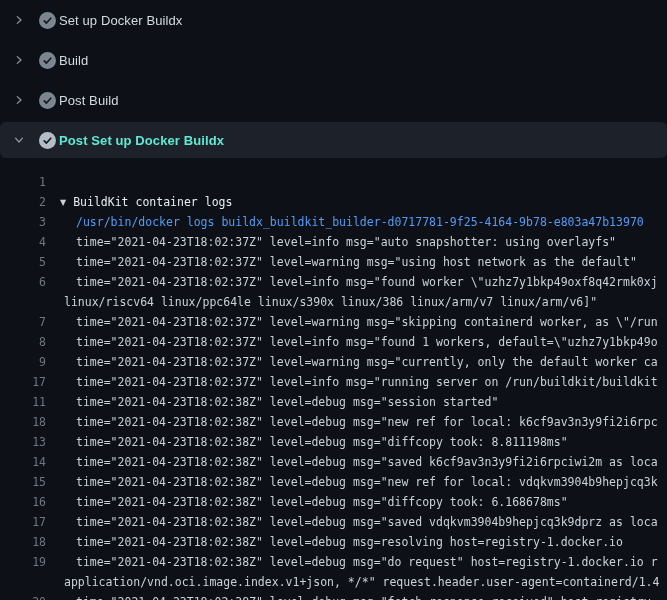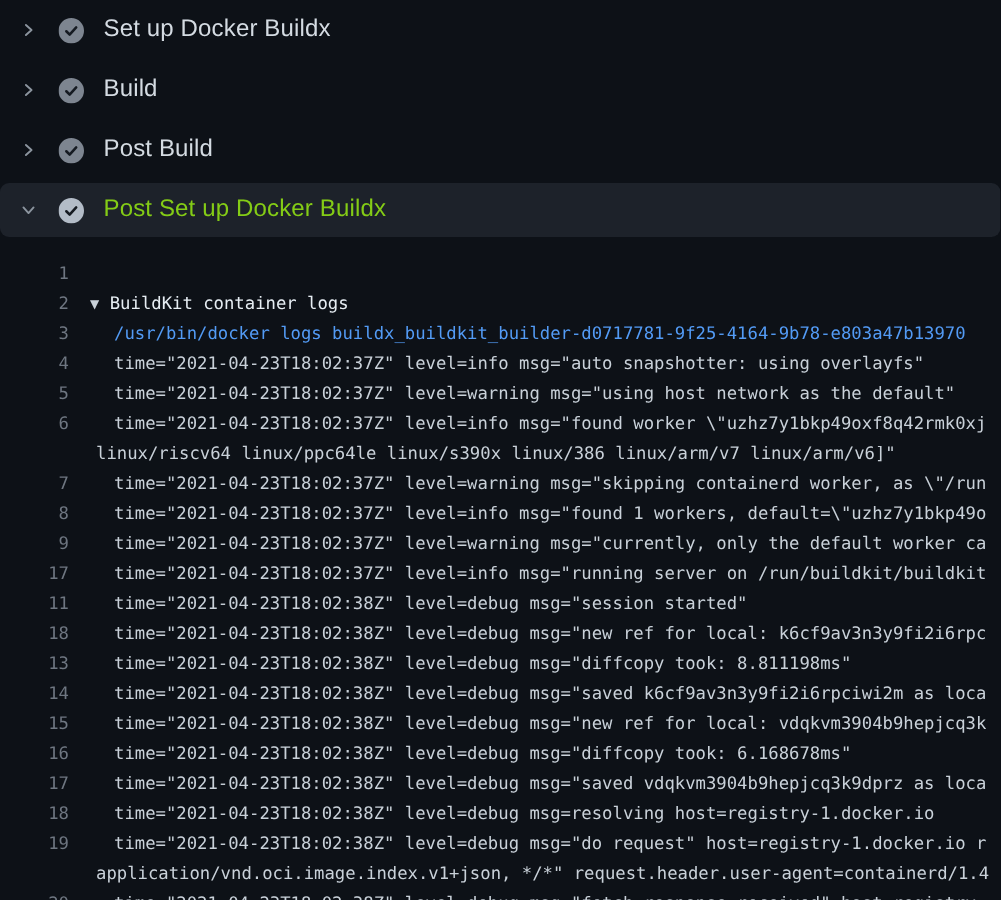--- a/index.html
+++ b/index.html
@@ -18,23 +18,23 @@
   .step.expanded{
     height:36px;margin-top:2px;
     background:#1d222a;border-radius:6px;
   }
   .chev{width:14px;height:14px;flex:none;color:#8b949e;
     display:flex;align-items:center;justify-content:center;}
   .chev svg{display:block;}
   .chev.down svg{transform:rotate(90deg);}
   .check{margin-left:13px;flex:none;display:flex;align-items:center;}
   .step .label{
-    margin-left:13px;font-size:16px;color:#d4dbe2;letter-spacing:.1px;
-  }
-  .step.expanded .label{color:#84cc16;}
+    margin-left:3px;font-size:13px;color:#d4dbe2;letter-spacing:.1px;
+  }
+  .step.expanded .label{color:#5eead4;font-weight:bold;}
   
   .log{
     padding-top:14px;width:667px;overflow:hidden;
     font-family:"DejaVu Sans Mono","Liberation Mono",monospace;
     font-size:11.5px;line-height:20px;
   }
   .log-row{display:flex;height:20px;white-space:pre;}
   .log-row .num{
     flex:none;width:46px;text-align:right;color:#6e7681;cursor:pointer;
   }

